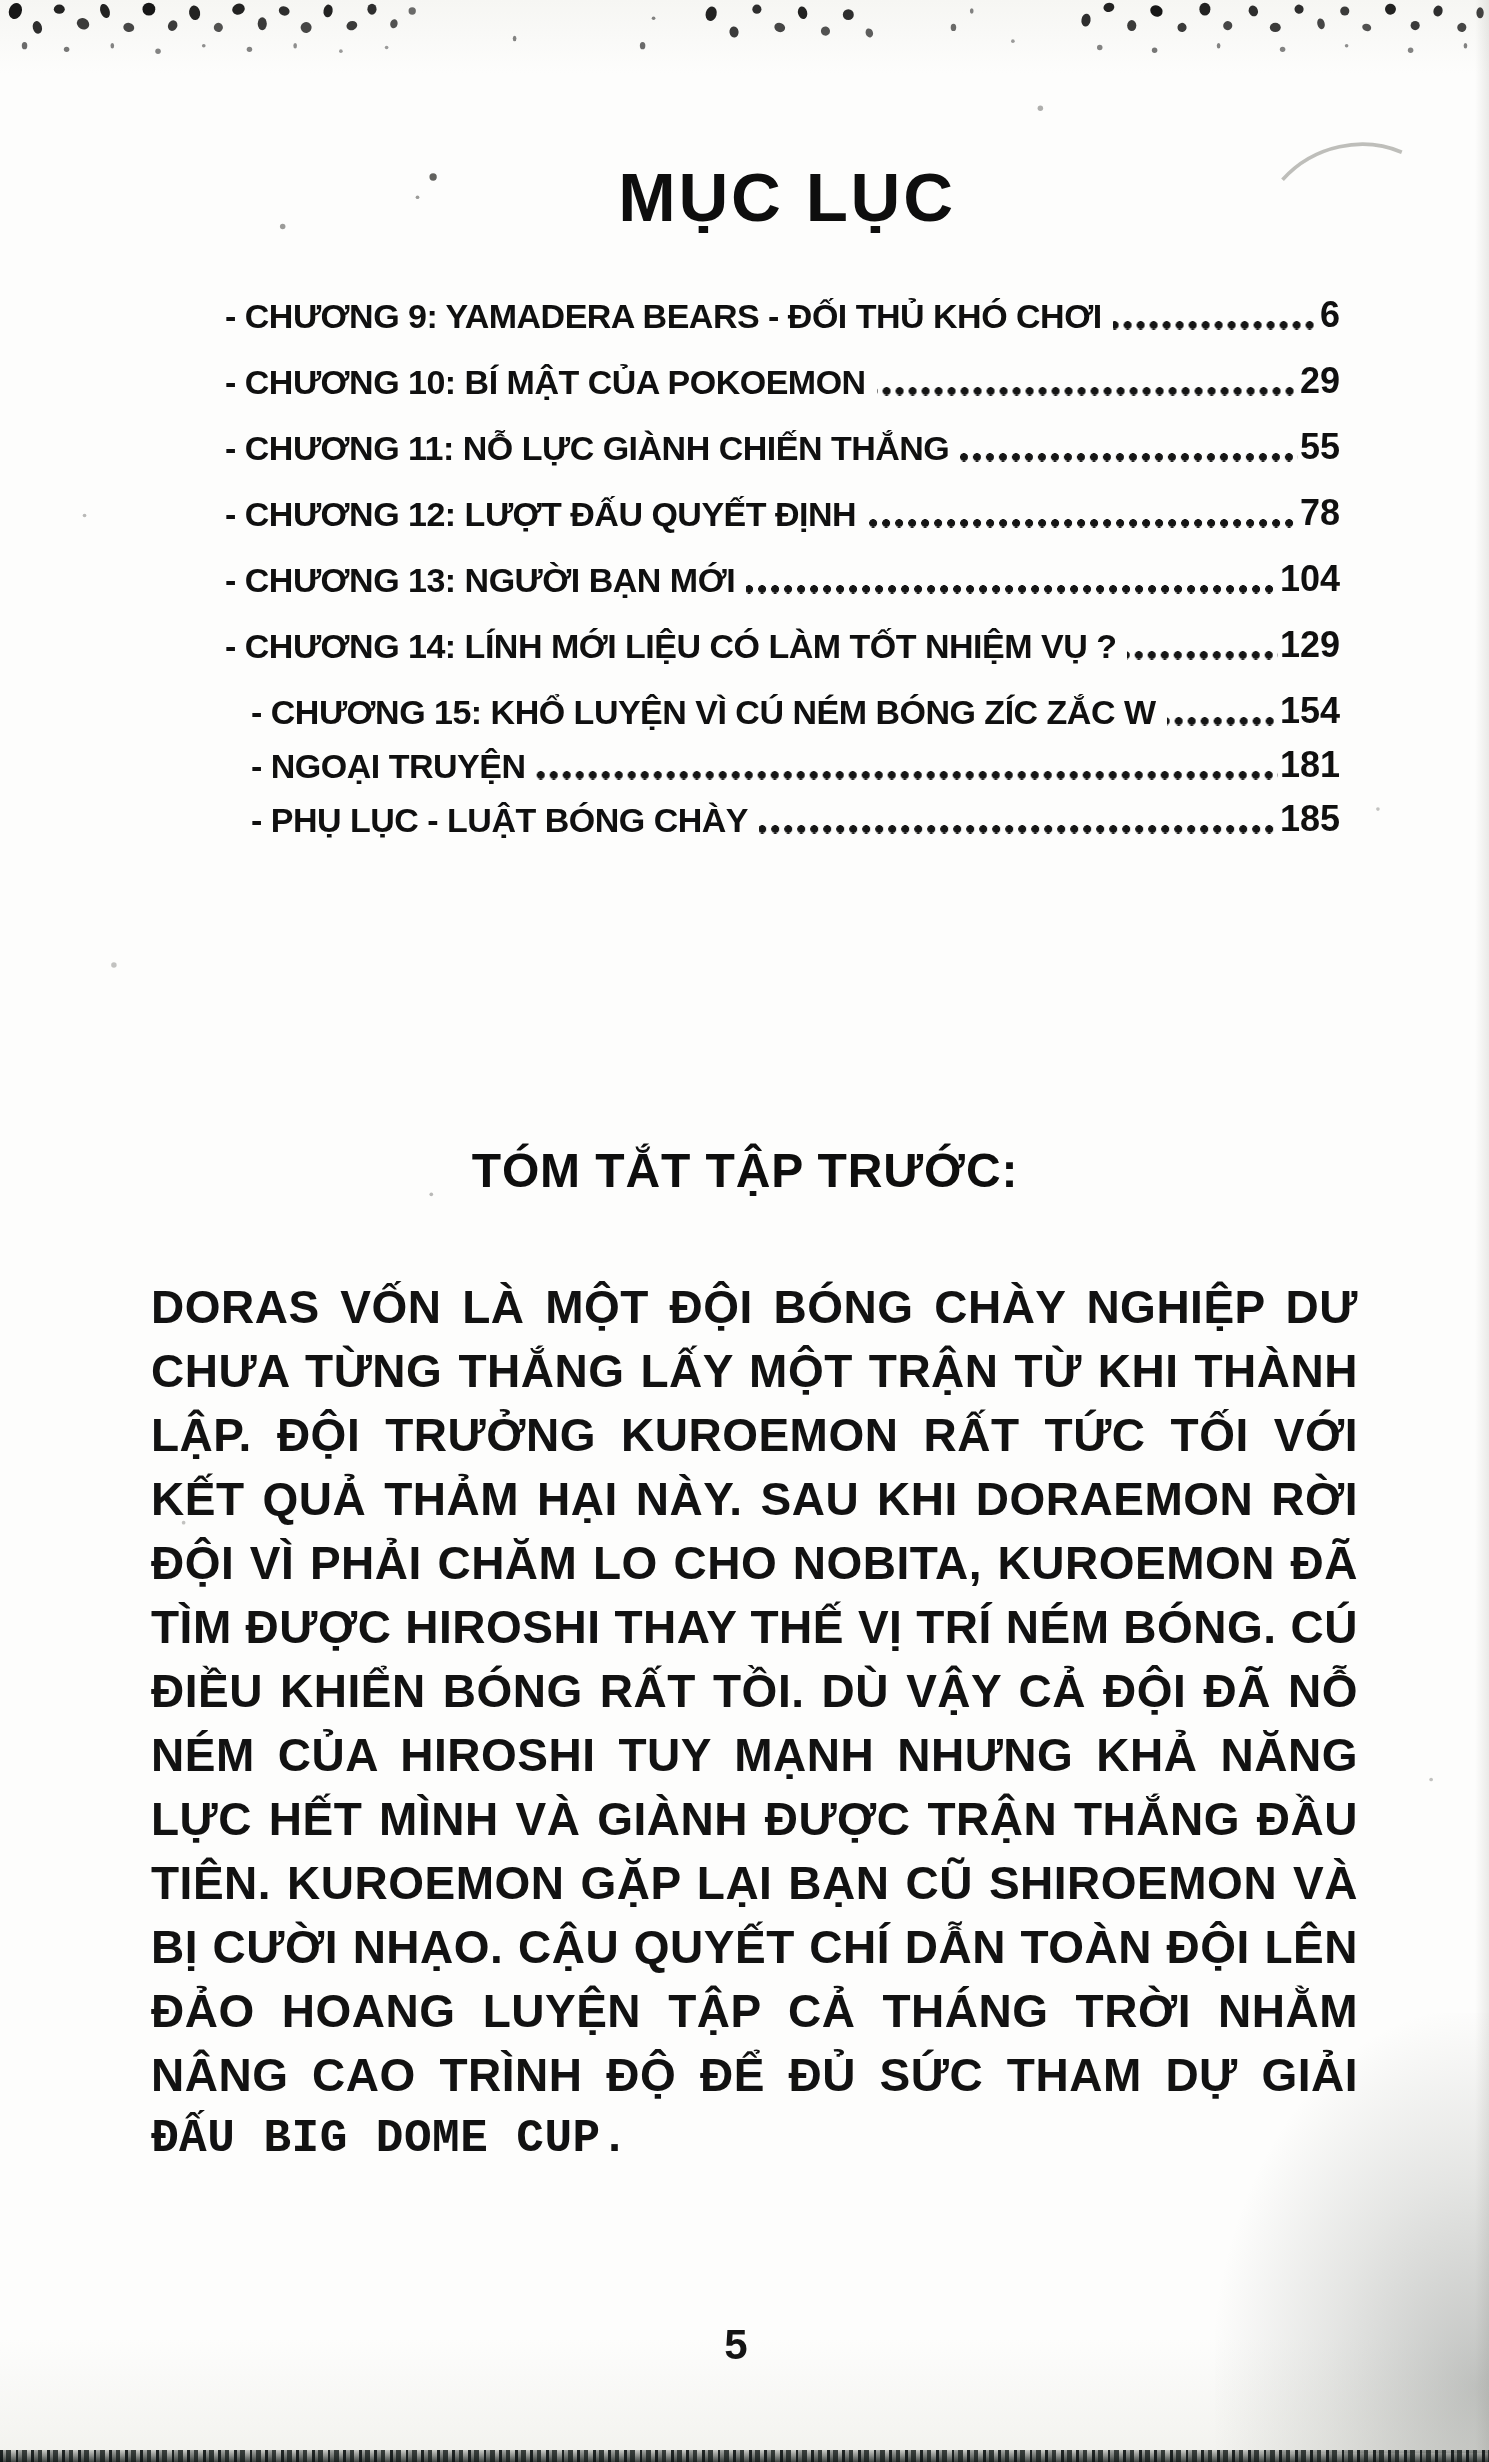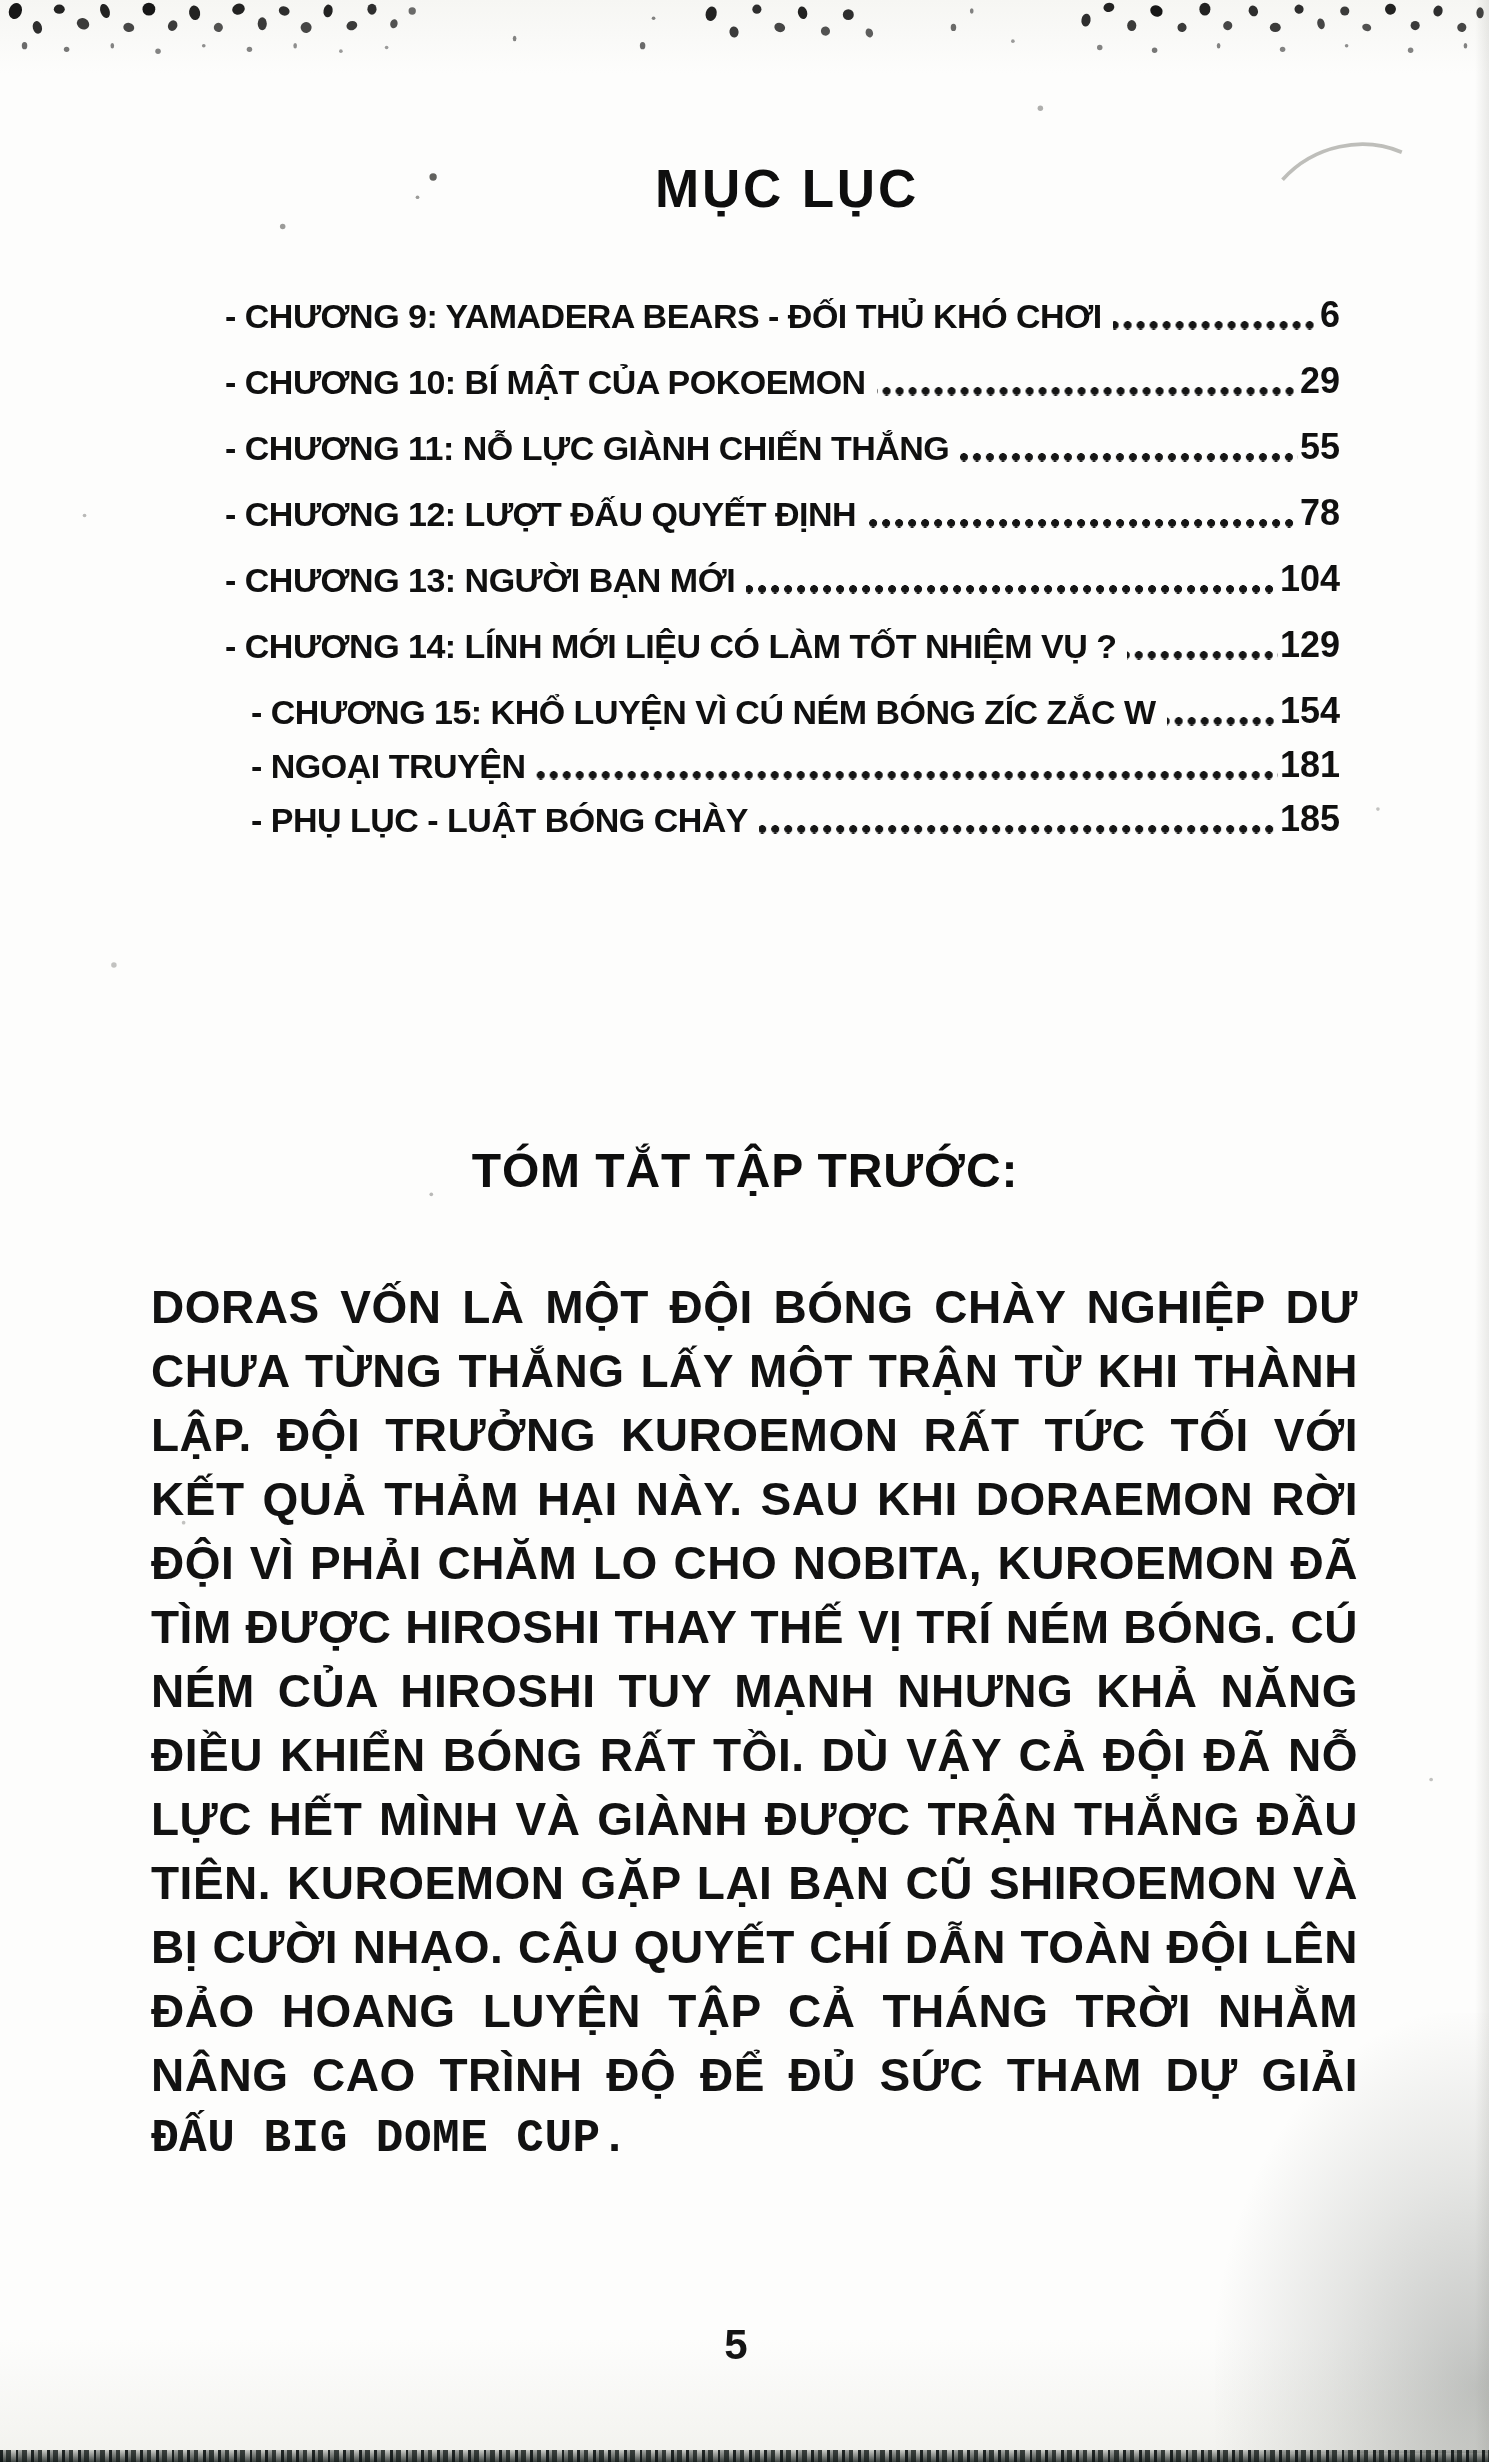--- a/index.html
+++ b/index.html
@@ -35,21 +35,21 @@
         rgba(105,110,105,.30) 11px 15.6px),
       linear-gradient(0deg,#2c3231 0%,rgba(90,95,92,.55) 55%,rgba(120,124,120,0) 100%);
     filter:blur(0.4px);
     pointer-events:none;
   }
 
   
   .title-wrap{position:absolute;top:158px;left:0;width:100%;text-align:center;}
   .title{
     display:inline-block;margin-left:84px;
-    font-size:53px;font-weight:bold;letter-spacing:2.8px;
+    font-size:69px;font-weight:bold;letter-spacing:2.8px;
     color:#0e0e0e;
   }
 
   
   .toc{position:absolute;top:294px;left:225px;right:150px;}
   .toc-row{display:flex;align-items:flex-end;margin-bottom:24px;}
   .toc-row.tight{margin-bottom:12px;margin-left:26px;}
   .toc-row.last{margin-bottom:0;}
   .toc-label{
     white-space:nowrap;
@@ -235,22 +235,22 @@
     <span class="sum-head">TÓM TẮT TẬP TRƯỚC:</span>
   </div>
 
   <div class="summary">
     <div class="sum-line">DORAS VỐN LÀ MỘT ĐỘI BÓNG CHÀY NGHIỆP DƯ</div>
     <div class="sum-line">CHƯA TỪNG THẮNG LẤY MỘT TRẬN TỪ KHI THÀNH</div>
     <div class="sum-line">LẬP. ĐỘI TRƯỞNG KUROEMON RẤT TỨC TỐI VỚI</div>
     <div class="sum-line">KẾT QUẢ THẢM HẠI NÀY. SAU KHI DORAEMON RỜI</div>
     <div class="sum-line">ĐỘI VÌ PHẢI CHĂM LO CHO NOBITA, KUROEMON ĐÃ</div>
     <div class="sum-line">TÌM ĐƯỢC HIROSHI THAY THẾ VỊ TRÍ NÉM BÓNG. CÚ</div>
+    <div class="sum-line">ĐIỀU KHIỂN BÓNG RẤT TỒI. DÙ VẬY CẢ ĐỘI ĐÃ NỖ</div>
     <div class="sum-line">NÉM CỦA HIROSHI TUY MẠNH NHƯNG KHẢ NĂNG</div>
-    <div class="sum-line">ĐIỀU KHIỂN BÓNG RẤT TỒI. DÙ VẬY CẢ ĐỘI ĐÃ NỖ</div>
     <div class="sum-line">LỰC HẾT MÌNH VÀ GIÀNH ĐƯỢC TRẬN THẮNG ĐẦU</div>
     <div class="sum-line">TIÊN. KUROEMON GẶP LẠI BẠN CŨ SHIROEMON VÀ</div>
     <div class="sum-line">BỊ CƯỜI NHẠO. CẬU QUYẾT CHÍ DẪN TOÀN ĐỘI LÊN</div>
     <div class="sum-line">ĐẢO HOANG LUYỆN TẬP CẢ THÁNG TRỜI NHẰM</div>
     <div class="sum-line">NÂNG CAO TRÌNH ĐỘ ĐỂ ĐỦ SỨC THAM DỰ GIẢI</div>
     <div class="sum-line last">ĐẤU BIG DOME CUP.</div>
   </div>
 
   <div class="folio-wrap">
     <span class="folio">5</span>

